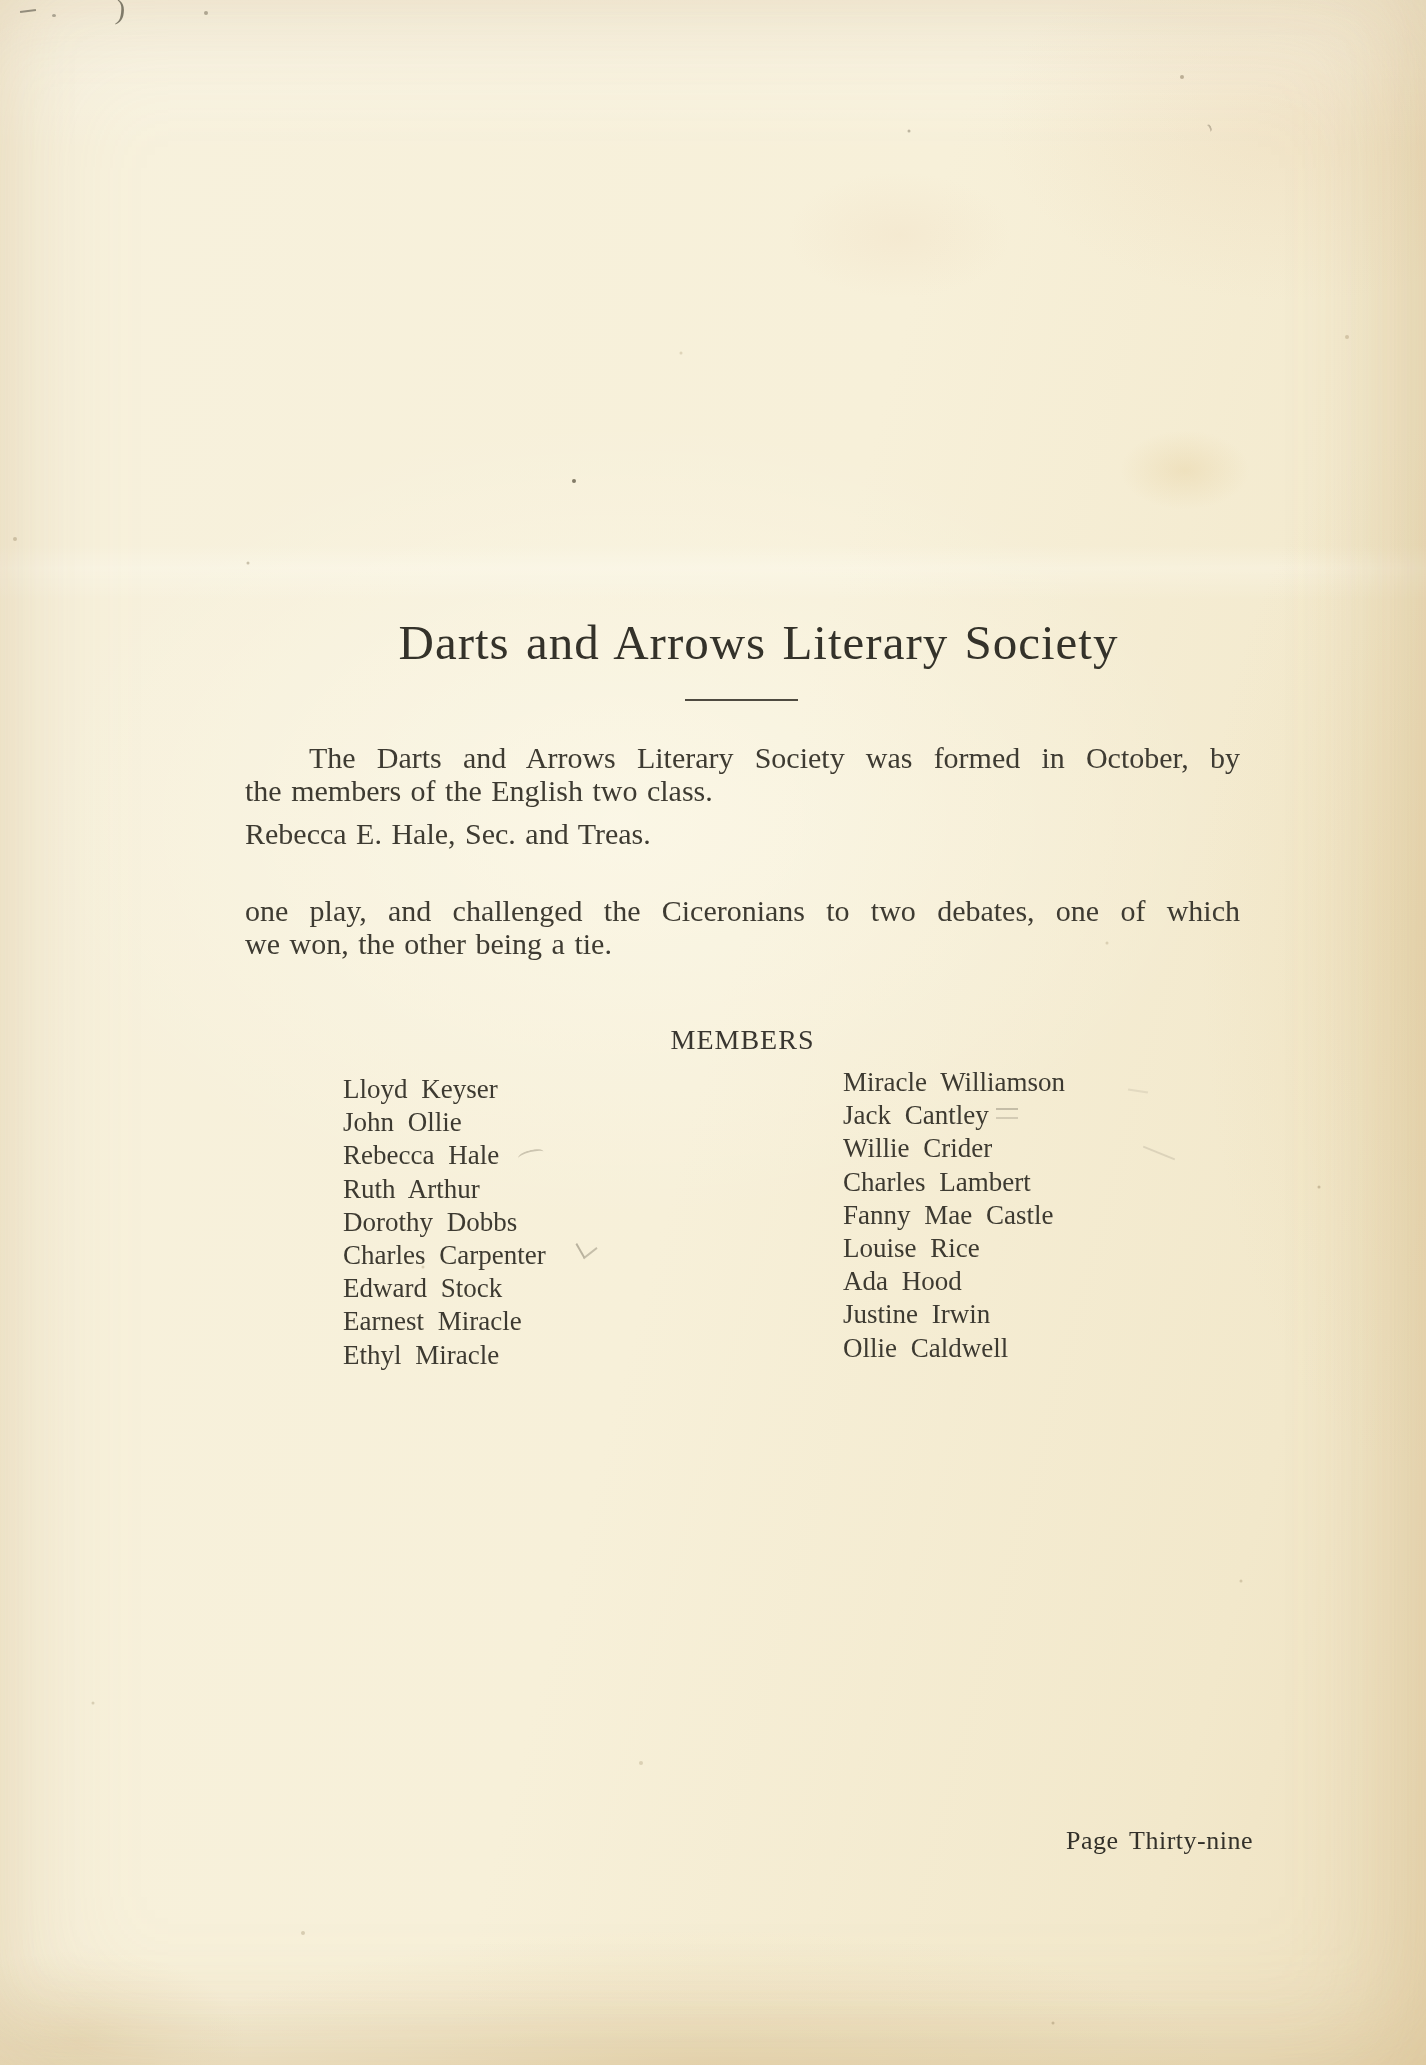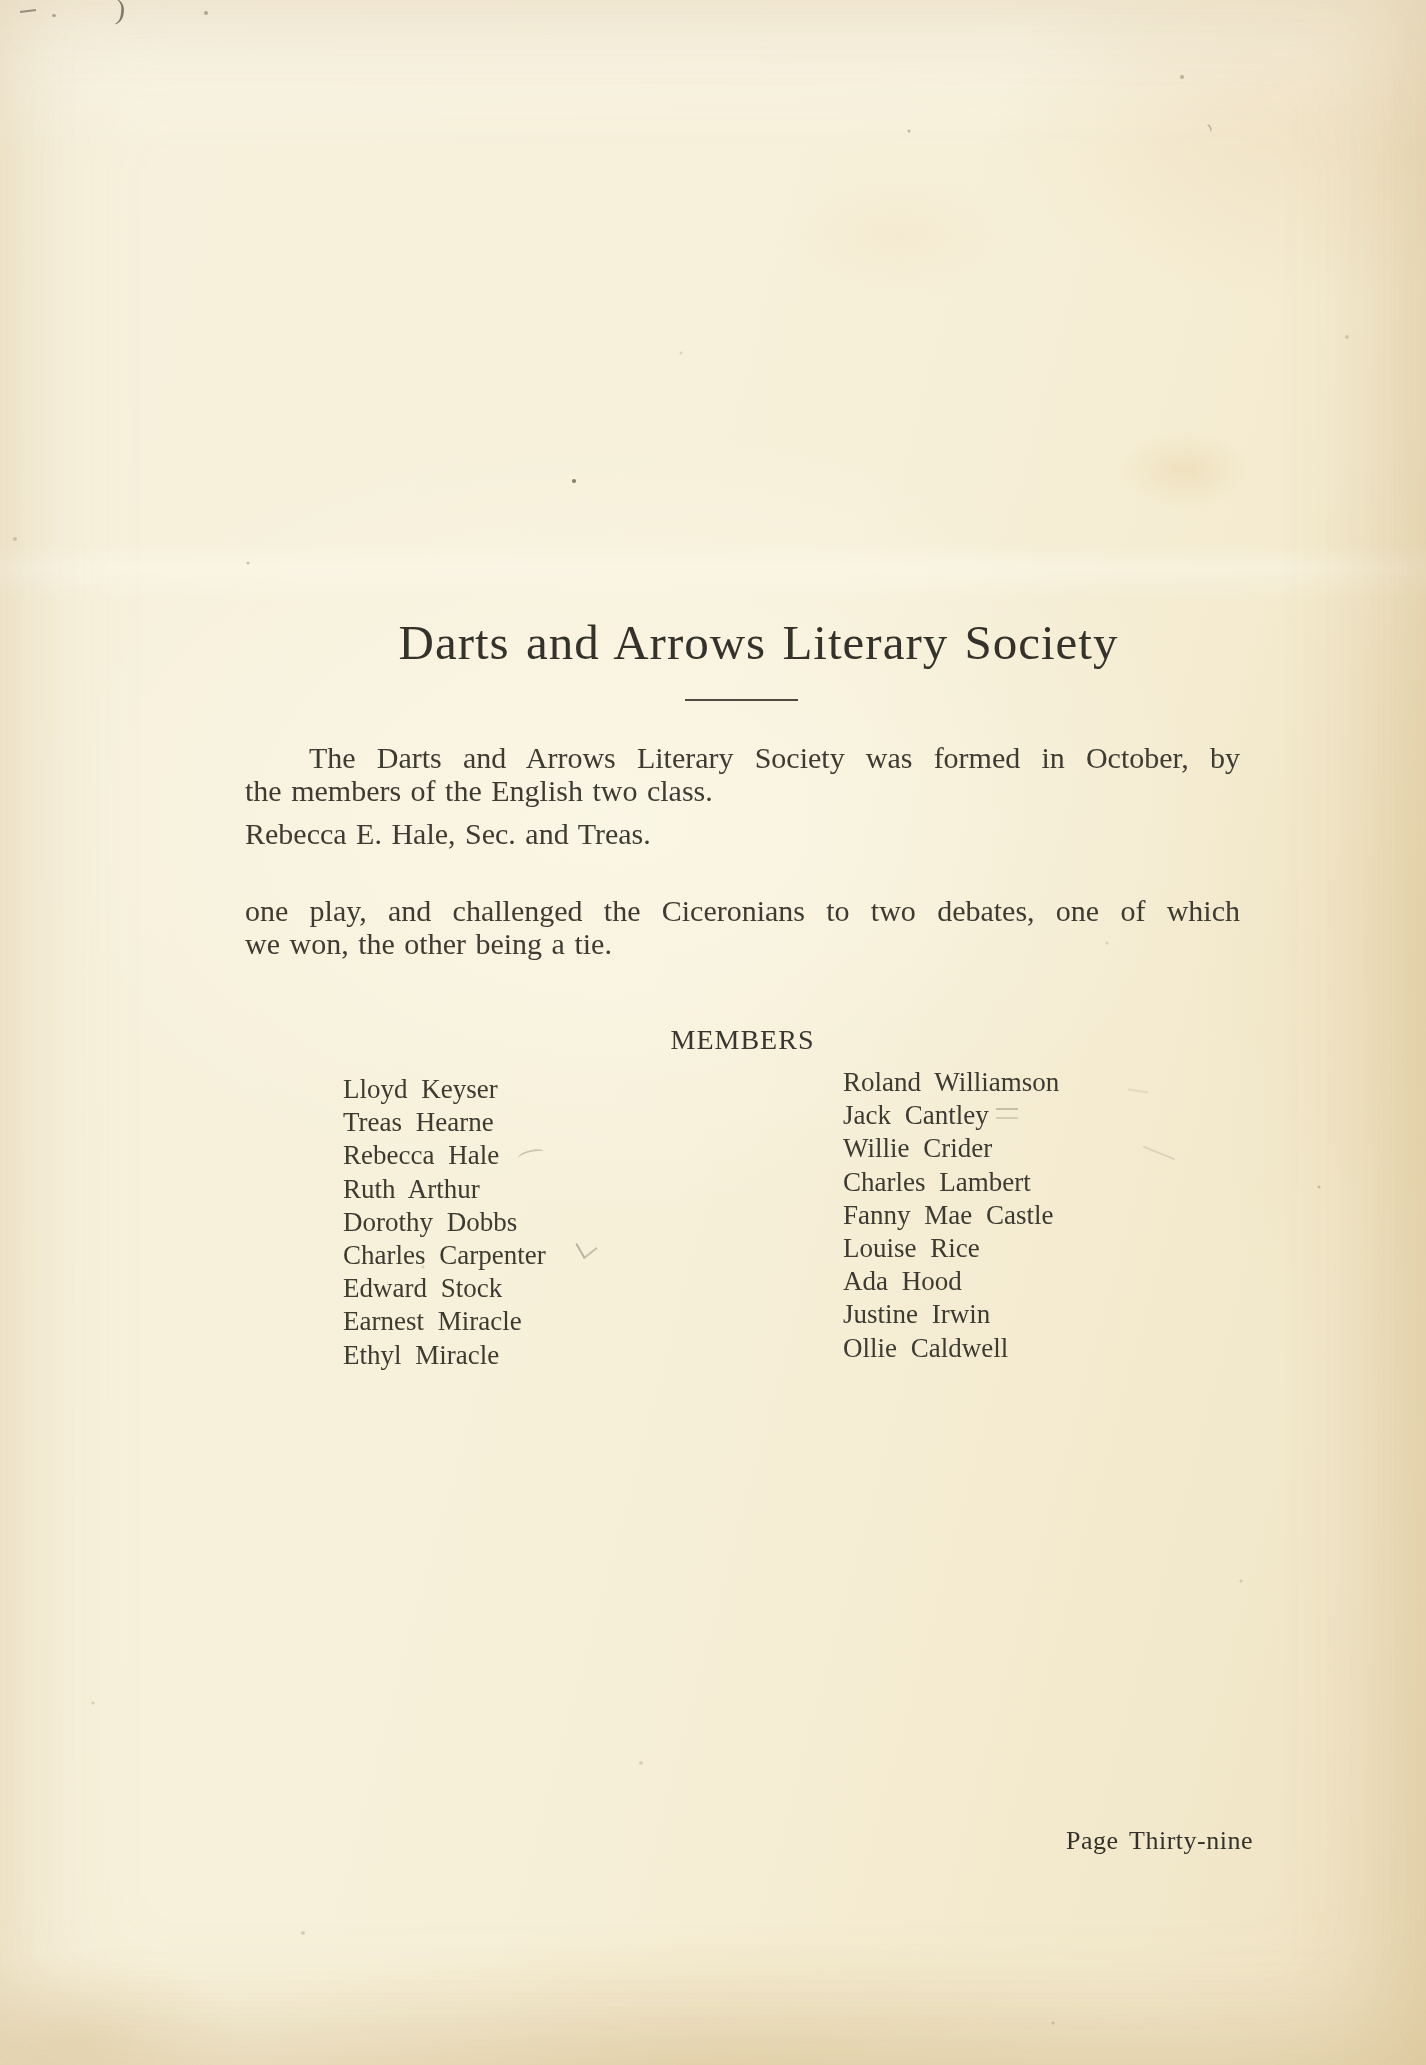--- a/index.html
+++ b/index.html
@@ -106,32 +106,32 @@
 
   <div class="para p3">
     <div class="bline jline">one play, and challenged the Ciceronians to two debates, one of which</div>
     <div class="bline">we won, the other being a tie.</div>
   </div>
 
   <div class="members-heading">MEMBERS</div>
 
   <div class="memcol memleft">
     <div>Lloyd Keyser</div>
-    <div>Treas Hearne</div>
+    <div>John Ollie</div>
     <div>Rebecca Hale</div>
     <div>Ruth Arthur</div>
     <div>Dorothy Dobbs</div>
     <div>Charles Carpenter</div>
     <div>Edward Stock</div>
     <div>Earnest Miracle</div>
     <div>Ethyl Miracle</div>
   </div>
 
   <div class="memcol memright">
-    <div>Roland Williamson</div>
+    <div>Miracle Williamson</div>
     <div>Jack Cantley</div>
     <div>Willie Crider</div>
     <div>Charles Lambert</div>
     <div>Fanny Mae Castle</div>
     <div>Louise Rice</div>
     <div>Ada Hood</div>
     <div>Justine Irwin</div>
     <div>Ollie Caldwell</div>
   </div>
 

